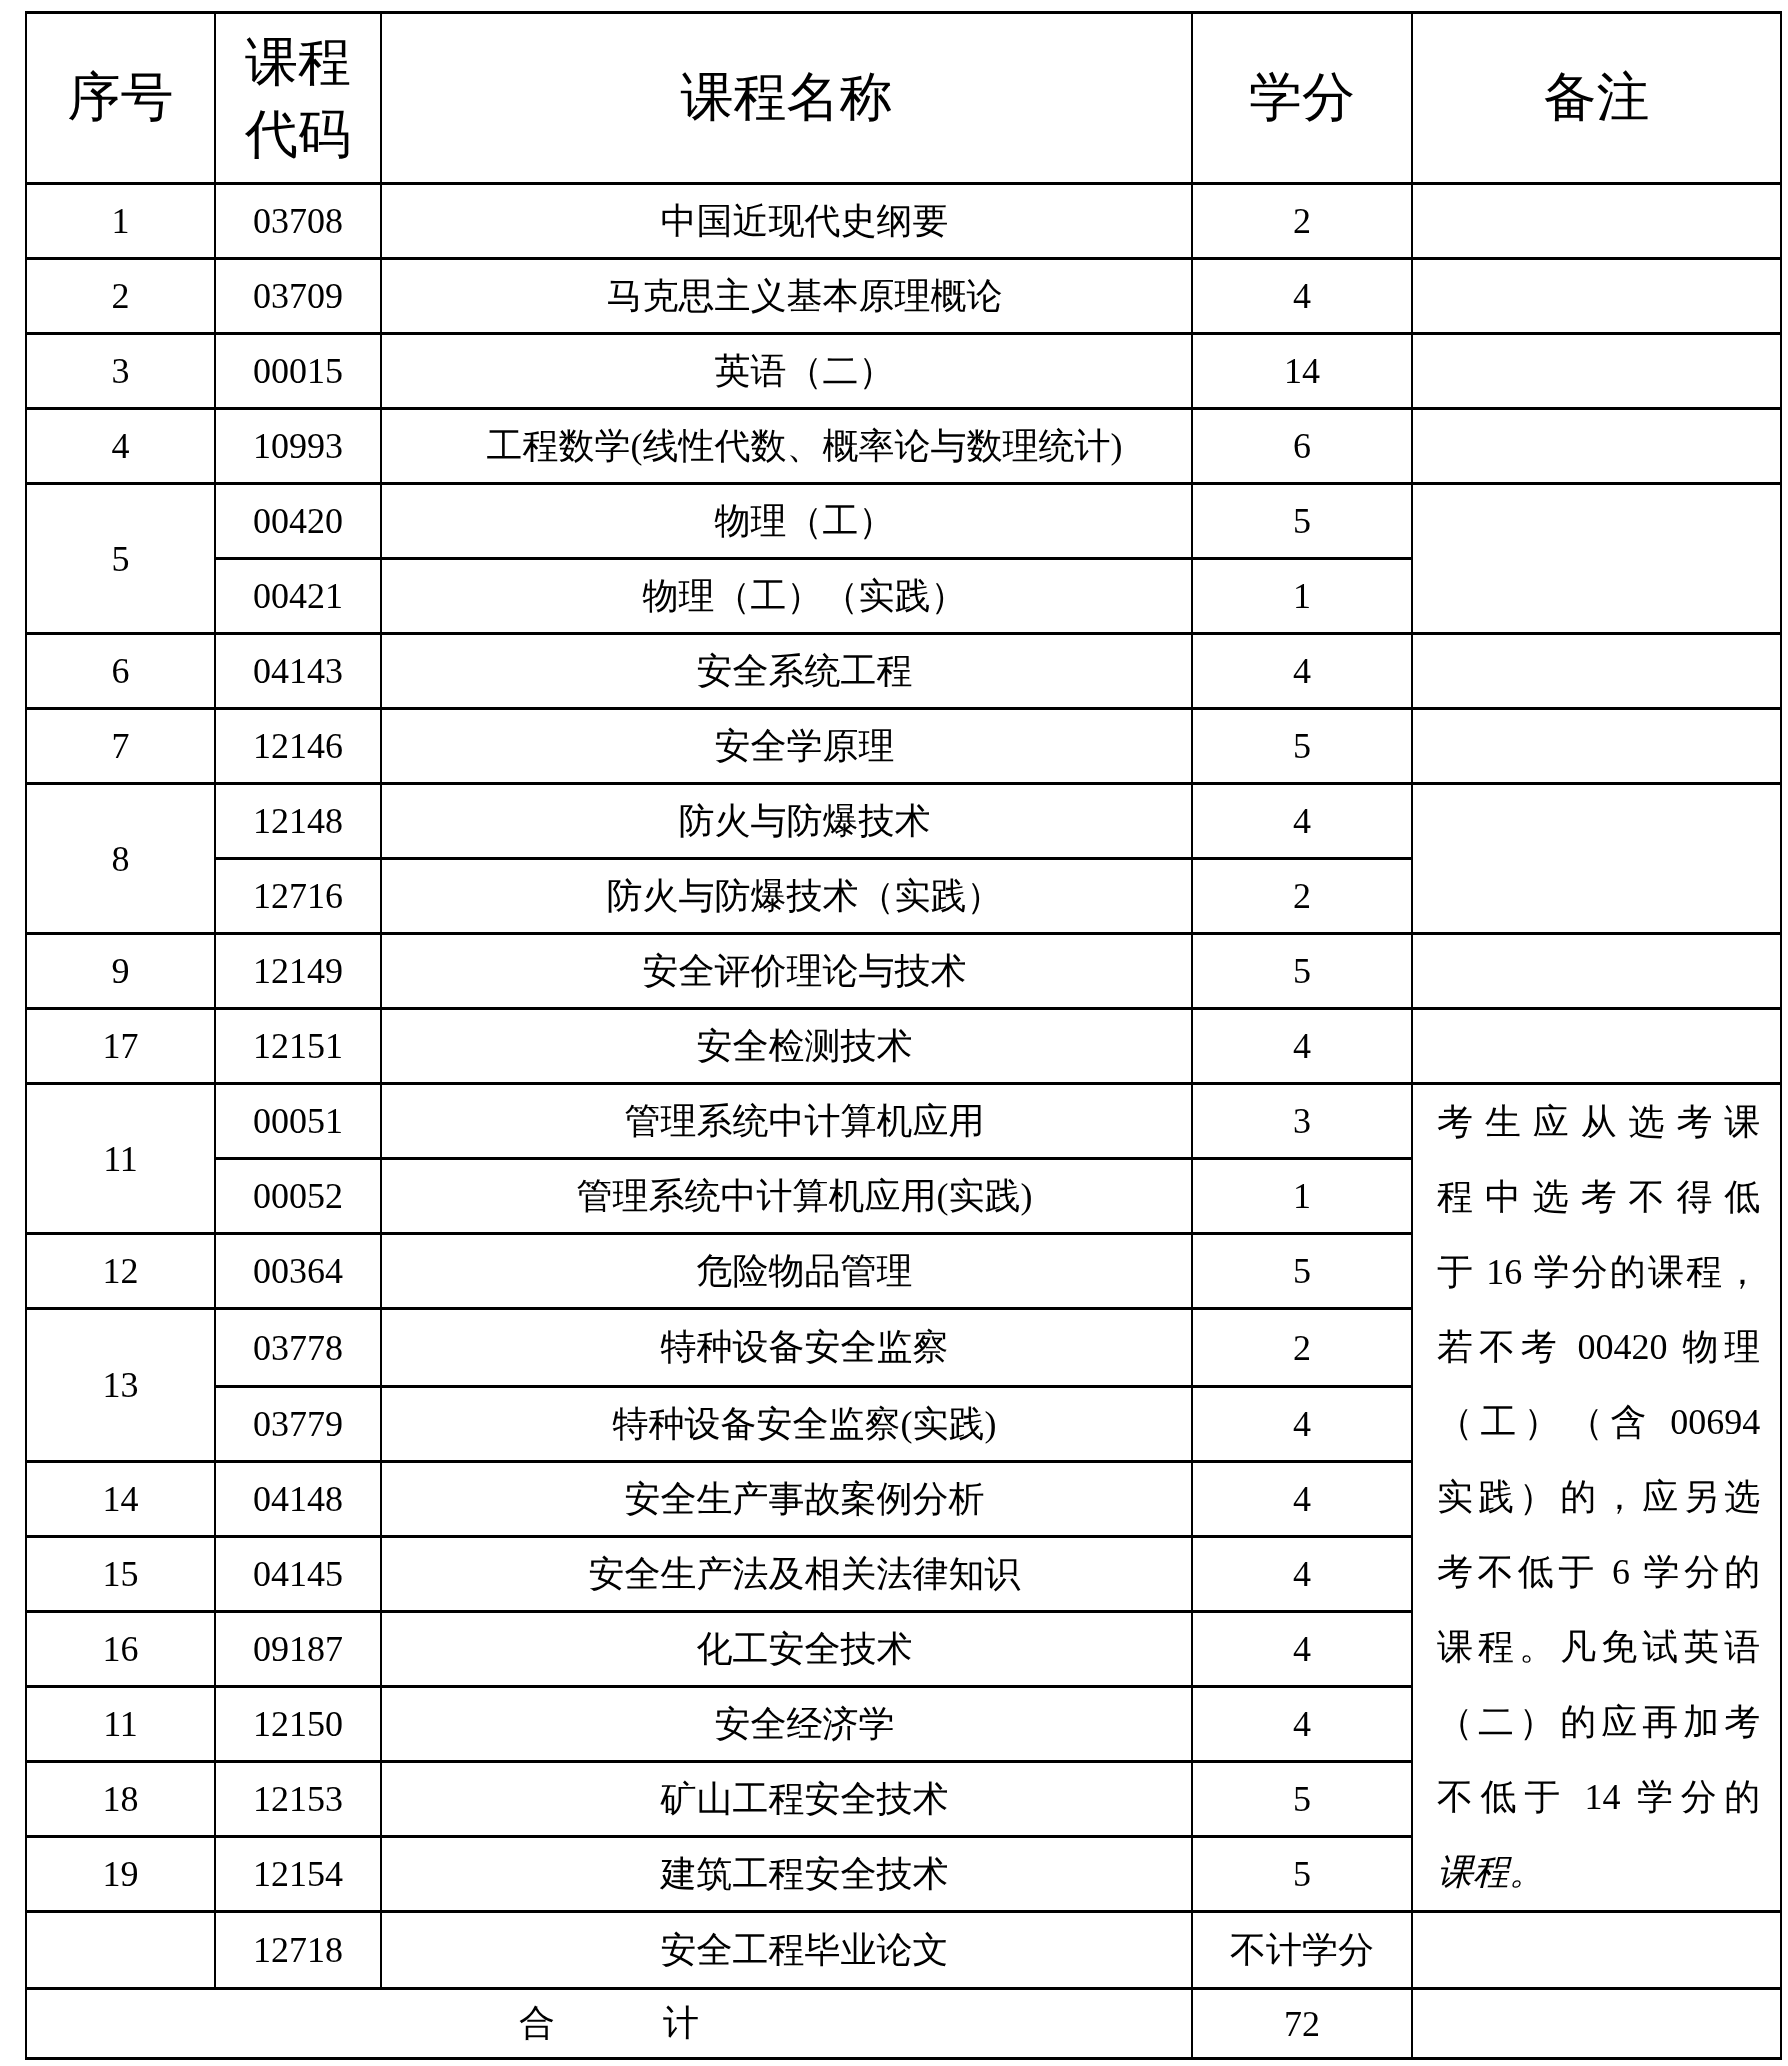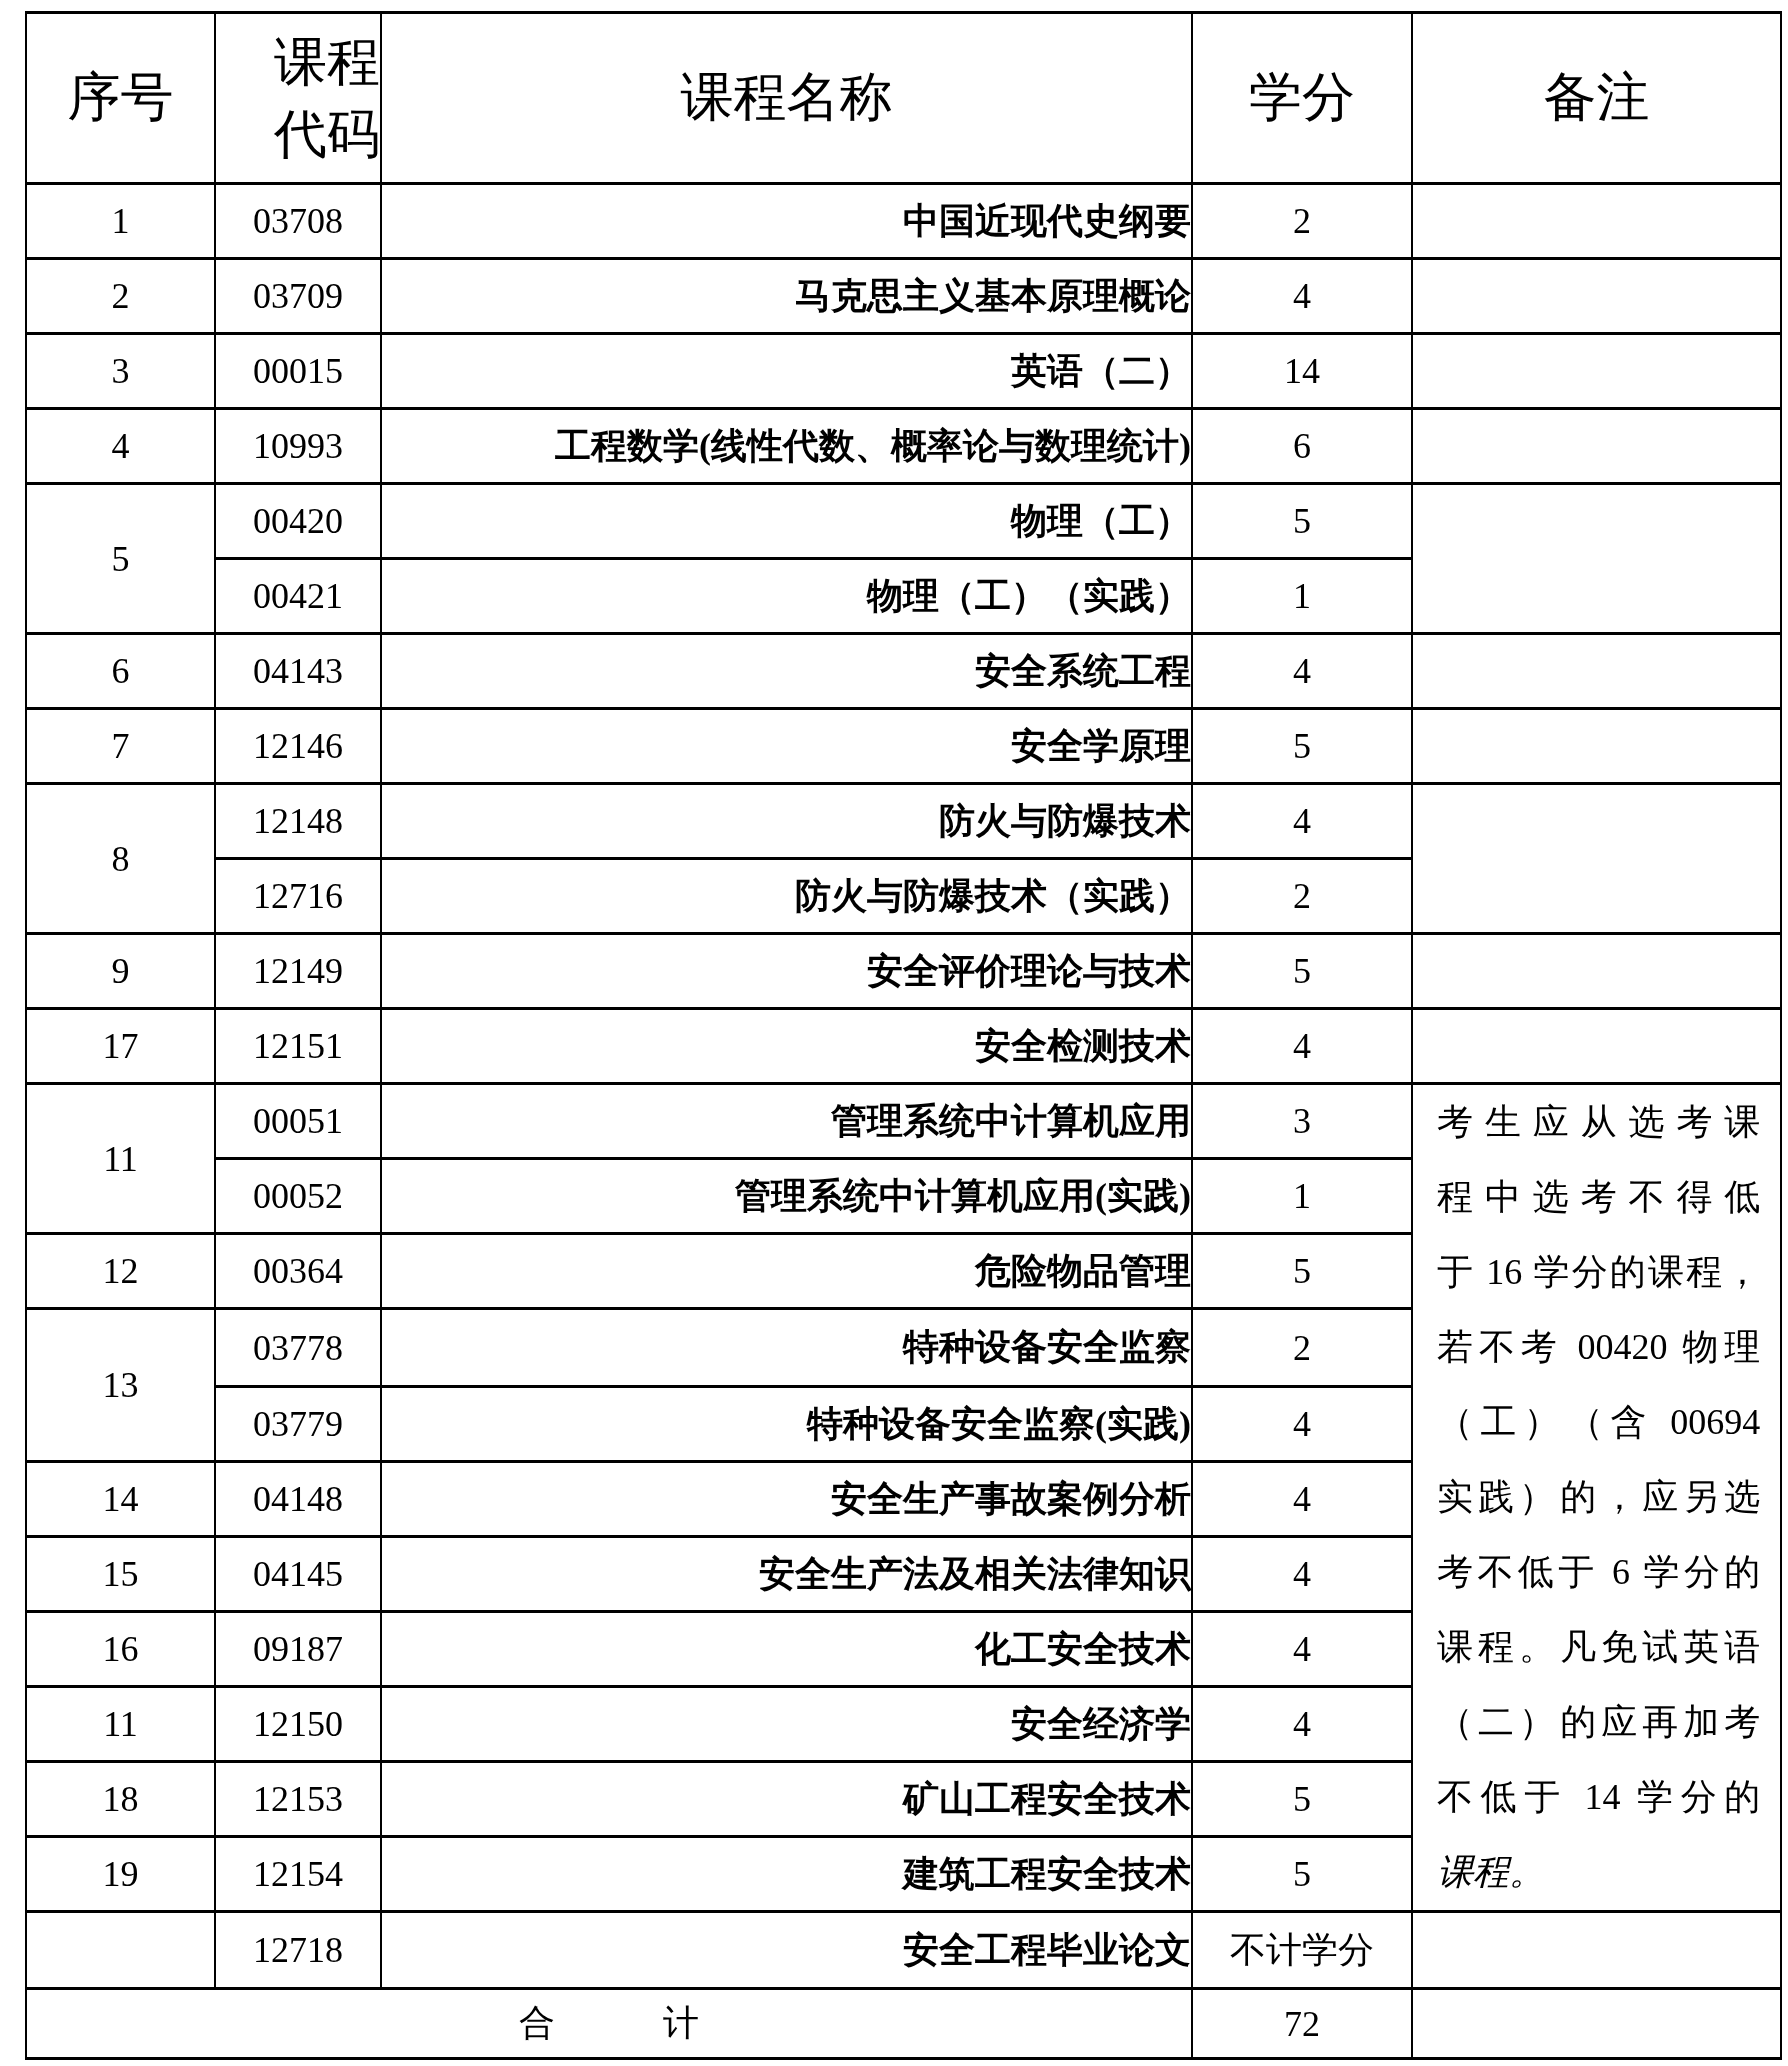--- a/index.html
+++ b/index.html
@@ -39,26 +39,25 @@
   tr.header-row { height: 171px; }
   tr.data-row   { height: 75px; }
   tr.thesis-row { height: 77px; }
   tr.total-row  { height: 70px; }
 
   .course-table th {
     font-size: 53px;
   }
   .code-header div {
     line-height: 72px;
-    text-align: right;
+    text-align: center;
   }
   td.name-cell {
-    text-align: right;
+    text-align: center;
     padding-left: 36px;
-    font-weight: bold;
   }
   td.remarks-cell {
     padding: 0 19.7px 0 24px;
     vertical-align: middle;
   }
   td.remarks-cell div {
     line-height: 75px;
     text-align: justify;
     text-align-last: justify;
   }

